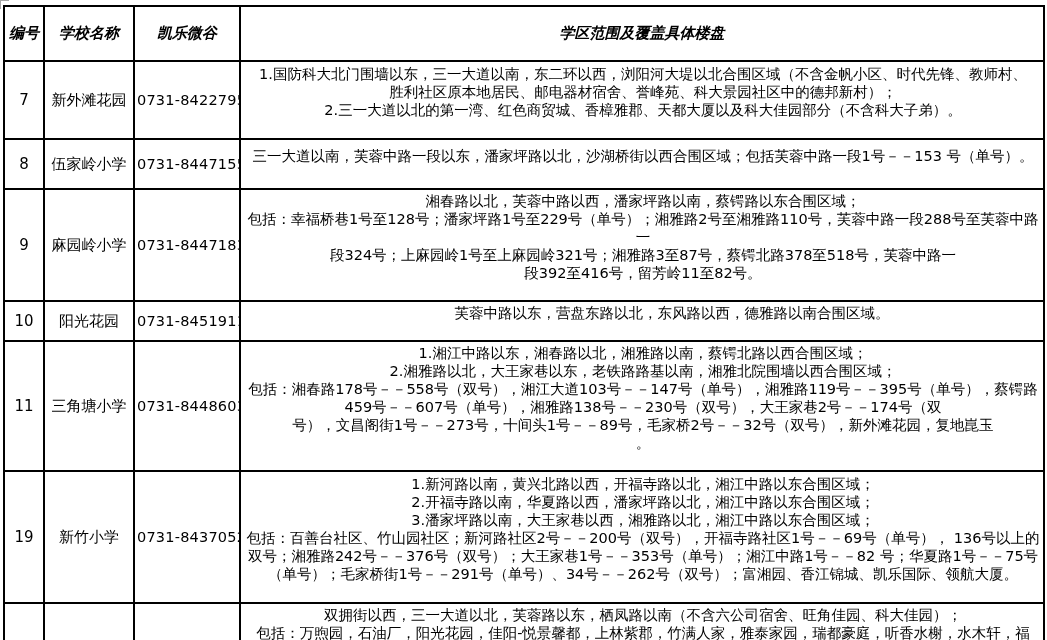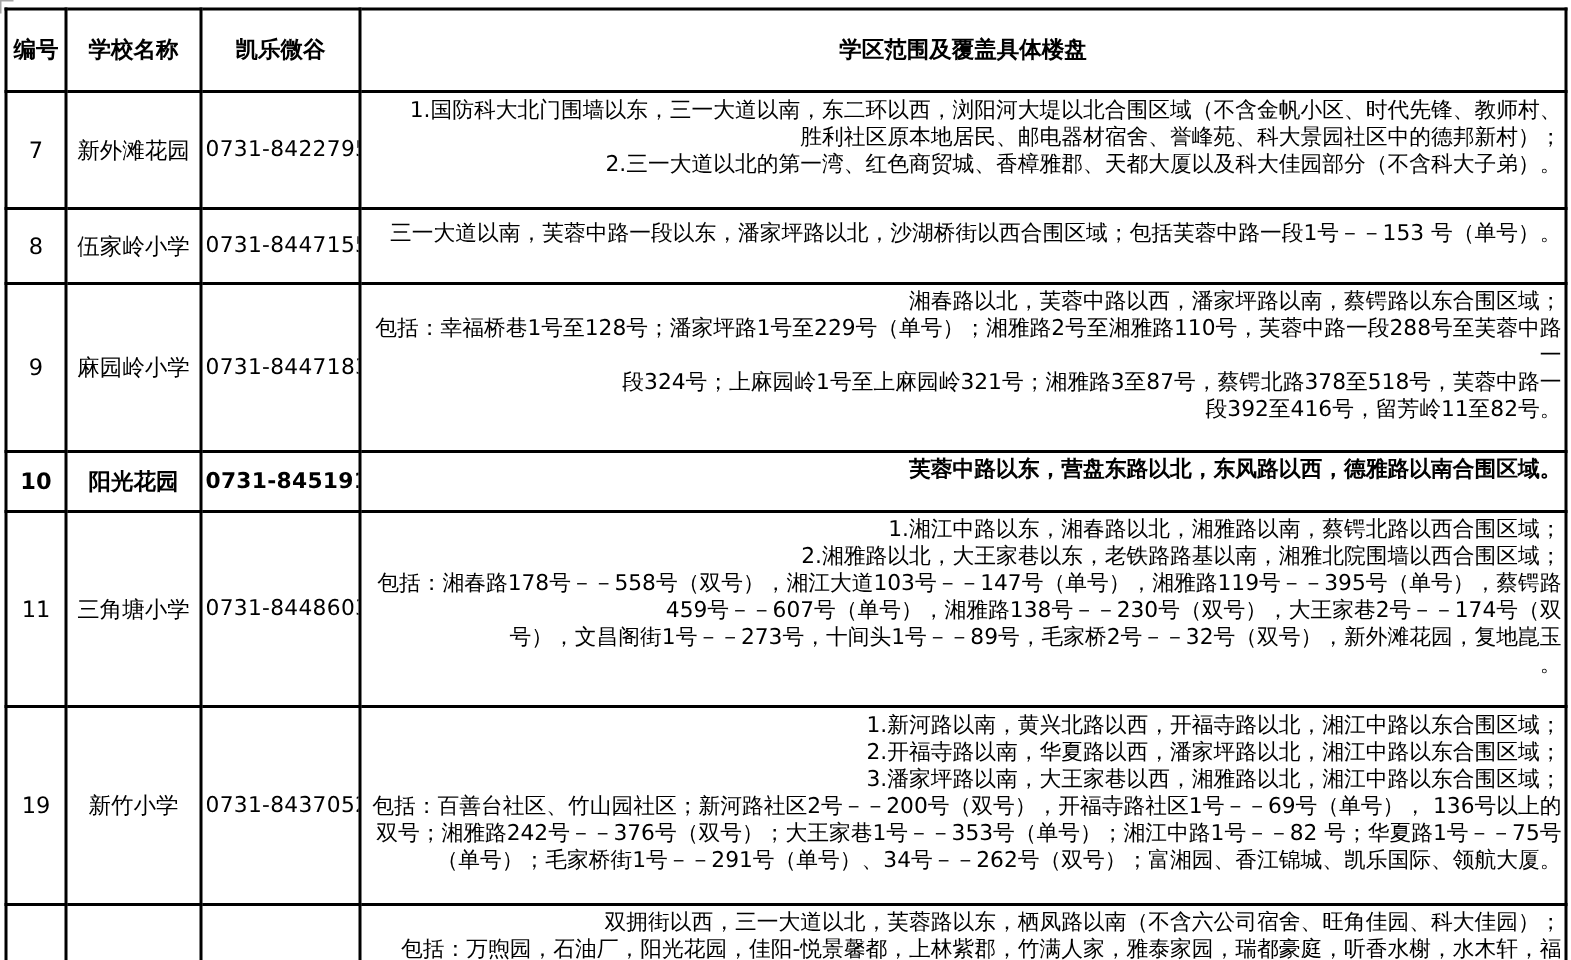--- a/index.html
+++ b/index.html
@@ -27,41 +27,42 @@
   table.district th, table.district td {
     border: 2px solid #000;
     vertical-align: middle;
     overflow: hidden;
   }
   table.district th {
     font-size: 15px;
     font-weight: bold;
     text-align: center;
     padding: 2px;
+    font-style: italic;
   }
   td.cell-id, td.cell-name, td.cell-phone {
     text-align: center;
     font-size: 15px;
     padding: 2px;
     white-space: nowrap;
   }
   td.cell-phone { font-size: 14.5px; letter-spacing: 0.2px; }
   td.cell-range {
-    text-align: right;
+    text-align: center;
     font-size: 14.5px;
     line-height: 18px;
     padding: 2px 2px 18px 4px;
     white-space: pre-wrap;
     word-break: break-all;
   }
   tr.row-header { height: 55px; }
   tr.row-7  { height: 78px; }
   tr.row-8  { height: 50px; }
   tr.row-9  { height: 86px; }
-  tr.row-10 { height: 37px; font-weight: bold; }
+  tr.row-10 { height: 37px; }
   tr.row-11 { height: 109px; }
   tr.row-12 { height: 132px; }
   tr.row-13 { height: 82px; }
 </style>
 </head>
 <body>
 
 <div class="artifact"></div>
 
 <table class="district">

